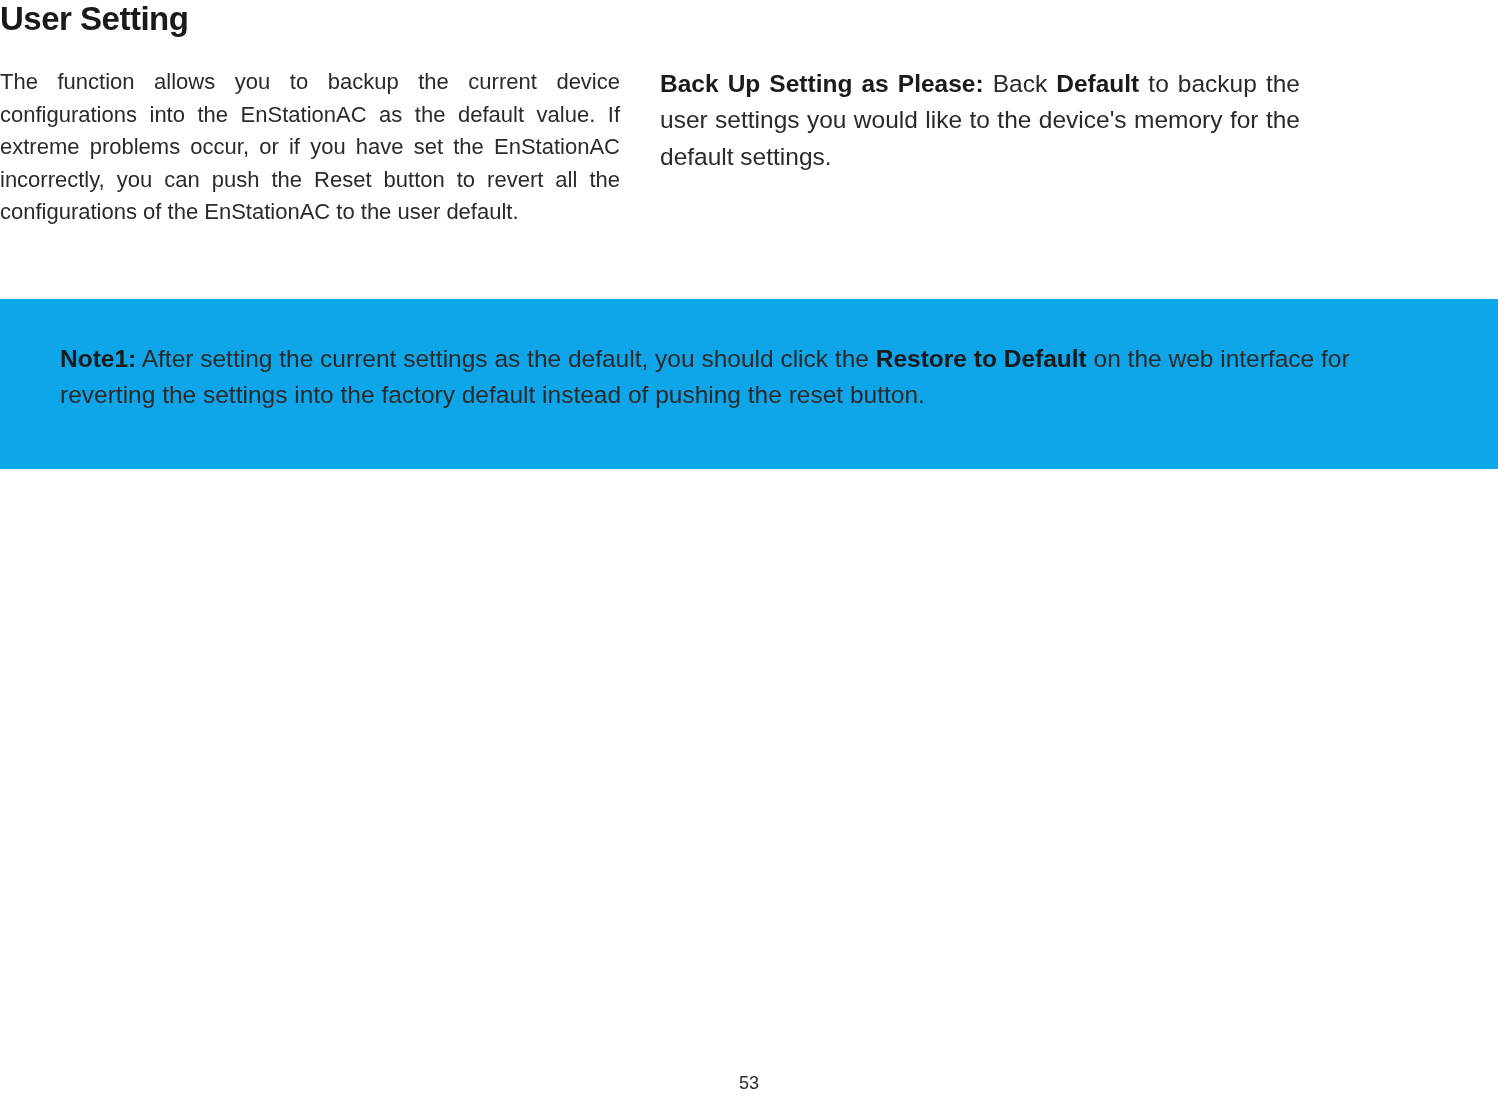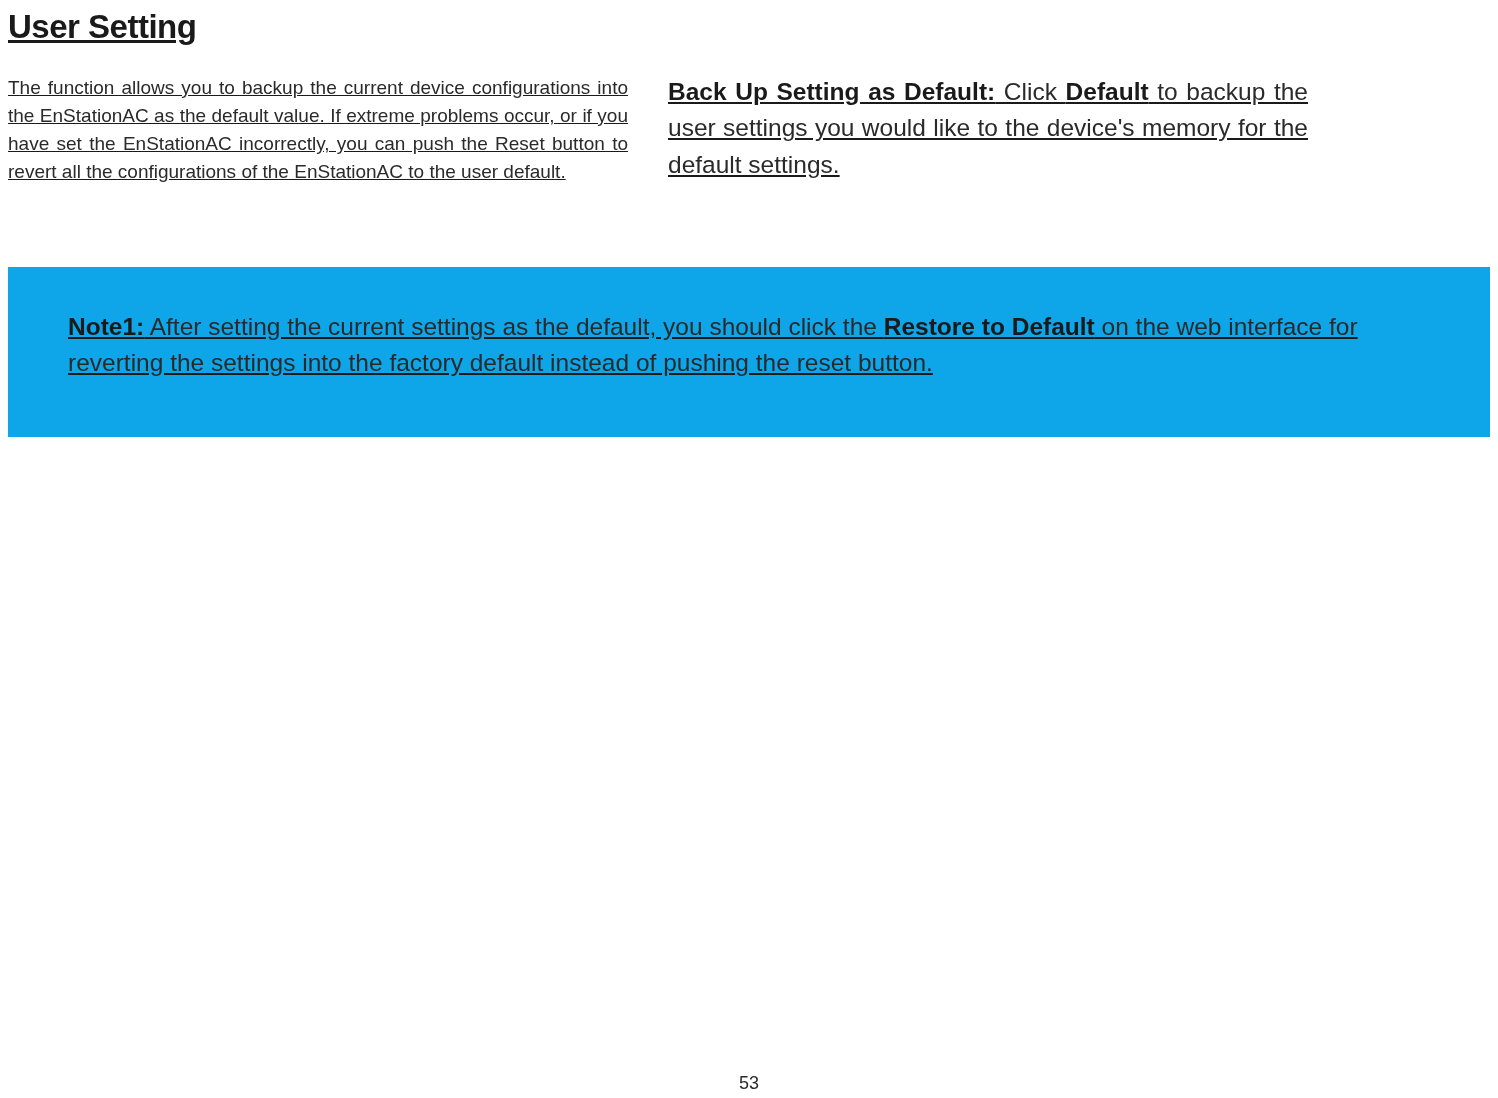--- a/index.html
+++ b/index.html
@@ -9,24 +9,23 @@
     }
     body {
       font-family: Arial, Helvetica, sans-serif;
       width: 1498px;
       height: 1098px;
       background: #ffffff;
       color: #1a1a1a;
       position: relative;
     }
     .page {
-      padding: 8px;
+      padding: 0;
       position: relative;
       height: 100%;
-      text-decoration: underline;
     }
     .header {
       padding: 0 0 0 0;
       margin-bottom: 28px;
     }
     .title {
       font-size: 33px;
       font-weight: 700;
       padding-left: 0;
       margin-bottom: 24px;
@@ -40,21 +39,21 @@
     }
     .col-left {
       flex: 1;
       max-width: 620px;
     }
     .col-right {
       flex: 1;
       max-width: 640px;
     }
     .body-text {
-      font-size: 19px;
+      font-size: 22px;
       line-height: 1.48;
       color: #2a2a2a;
       text-align: justify;
     }
     .body-text-right {
       font-size: 24.5px;
       line-height: 1.48;
       color: #2a2a2a;
       text-align: justify;
     }
@@ -96,21 +95,21 @@
   <div class="header">
     <h1 class="title">User Setting</h1>
   </div>
 
   <div class="columns">
     <div class="col-left">
       <p class="body-text">The function allows you to backup the current device configurations into the EnStationAC as the default value. If extreme problems occur, or if you have set the EnStationAC incorrectly, you can push the Reset button to revert all the configurations of the EnStationAC to the user default.</p>
     </div>
     <div class="col-right">
       <p class="body-text-right">
-        <span class="bold">Back Up Setting as Default:</span><span>  Click </span><span class="bold">Default</span><span> to backup the user settings you would like to the device's memory for the default settings.</span>
+        <span class="bold">Back Up Setting as Please:</span><span>  Back </span><span class="bold">Default</span><span> to backup the user settings you would like to the device's memory for the default settings.</span>
       </p>
       <div class="para-gap"></div>
     </div>
   </div>
 
   <div class="note-box">
     <p class="note-text">
       <span class="bold">Note1:</span><span> After setting the current settings as the default, you should click the </span><span class="bold">Restore to Default</span><span> on the web interface for reverting the settings into the factory default instead of pushing the reset button.</span>
     </p>
   </div>

